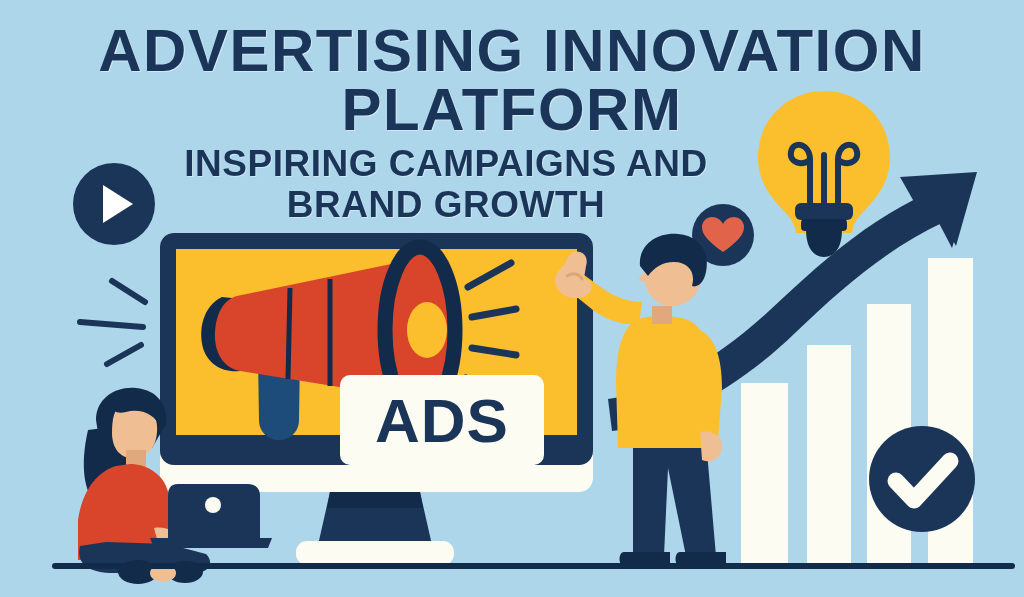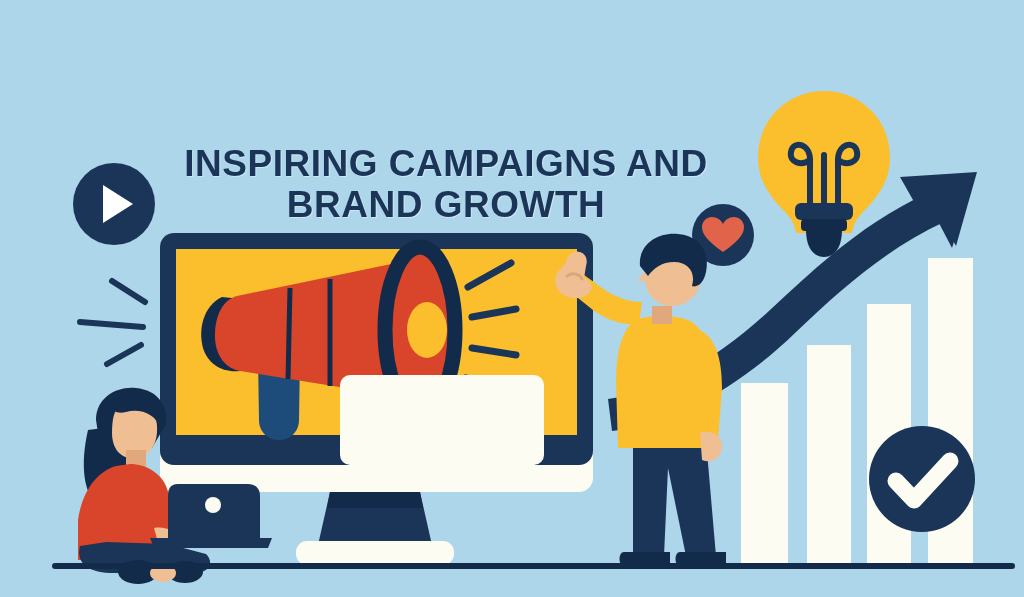--- a/index.html
+++ b/index.html
@@ -244,16 +244,19 @@
     </g>
 
     <g>
       <circle cx="922" cy="479" r="53" fill="#1B3559"></circle>
       <path d="M896 481 L 914 500 L 950 461" stroke="#FDFCF2" stroke-width="17" fill="none" stroke-linecap="round" stroke-linejoin="round"></path>
     </g>
 
     <line x1="55" y1="566" x2="1012" y2="566" stroke="#132B4A" stroke-width="6" stroke-linecap="round"></line>
   </svg>
 
+  <div class="txt-title">Advertising Innovation
+Platform</div>
   <div class="txt-sub">Inspiring campaigns and
 brand growth</div>
+  <div class="ads-word">ADS</div>
 
 </div>
 
 </body></html>

